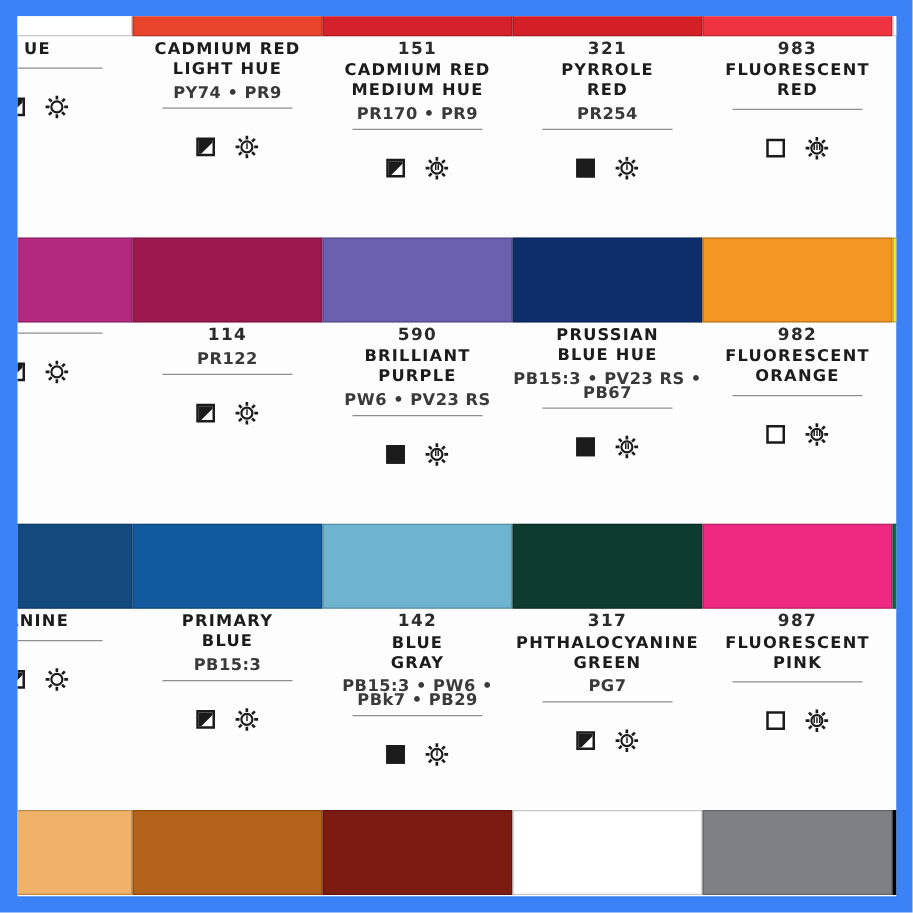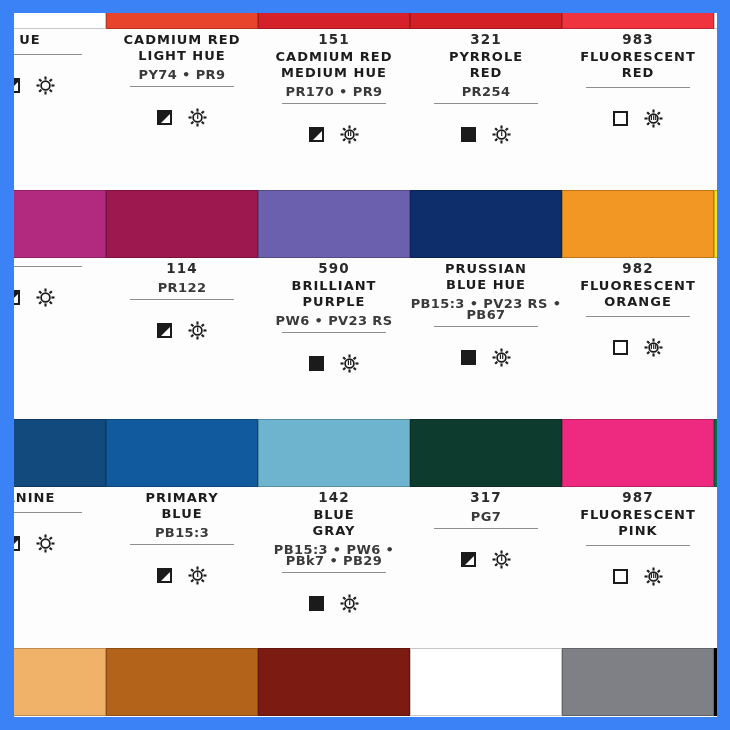--- a/index.html
+++ b/index.html
@@ -530,20 +530,22 @@
                   </svg>
                   <span class="lfnum">I</span>
                 </span>
               </div>
             </div>
           </div>
           <div class="cell" style="left: 456px;">
             <div class="swatch" style="background: rgb(13, 59, 46);"></div>
             <div class="caption">
               <div class="code">317</div>
+              <div class="pname">PHTHALOCYANINE
+GREEN</div>
               <div class="pigment">PG7</div>
               <div class="rule"></div>
               <div class="icons">
                 <div class="op semi"></div>
                 <span class="lf">
                   <svg width="19" height="19" viewBox="0 0 19 19">
                     <circle cx="9.5" cy="9.5" r="4.4" fill="none" stroke="#1b1b1b" stroke-width="1.7"></circle>
                     <line x1="15.40" y1="9.50" x2="18.50" y2="9.50" stroke="#1b1b1b" stroke-width="2.1" stroke-linecap="butt"></line>
                     <line x1="13.67" y1="13.67" x2="15.86" y2="15.86" stroke="#1b1b1b" stroke-width="2.1" stroke-linecap="butt"></line>
                     <line x1="9.50" y1="15.40" x2="9.50" y2="18.50" stroke="#1b1b1b" stroke-width="2.1" stroke-linecap="butt"></line>

